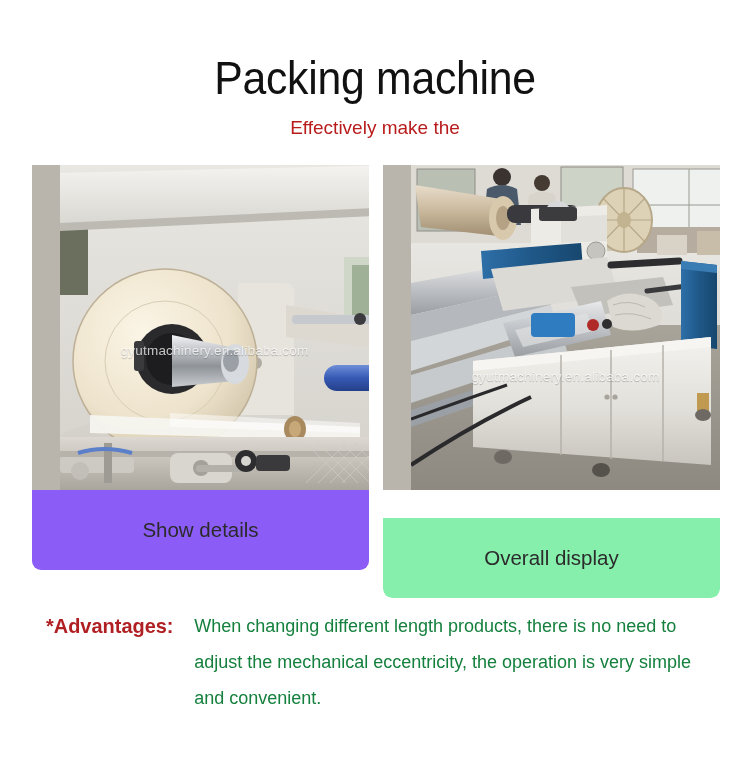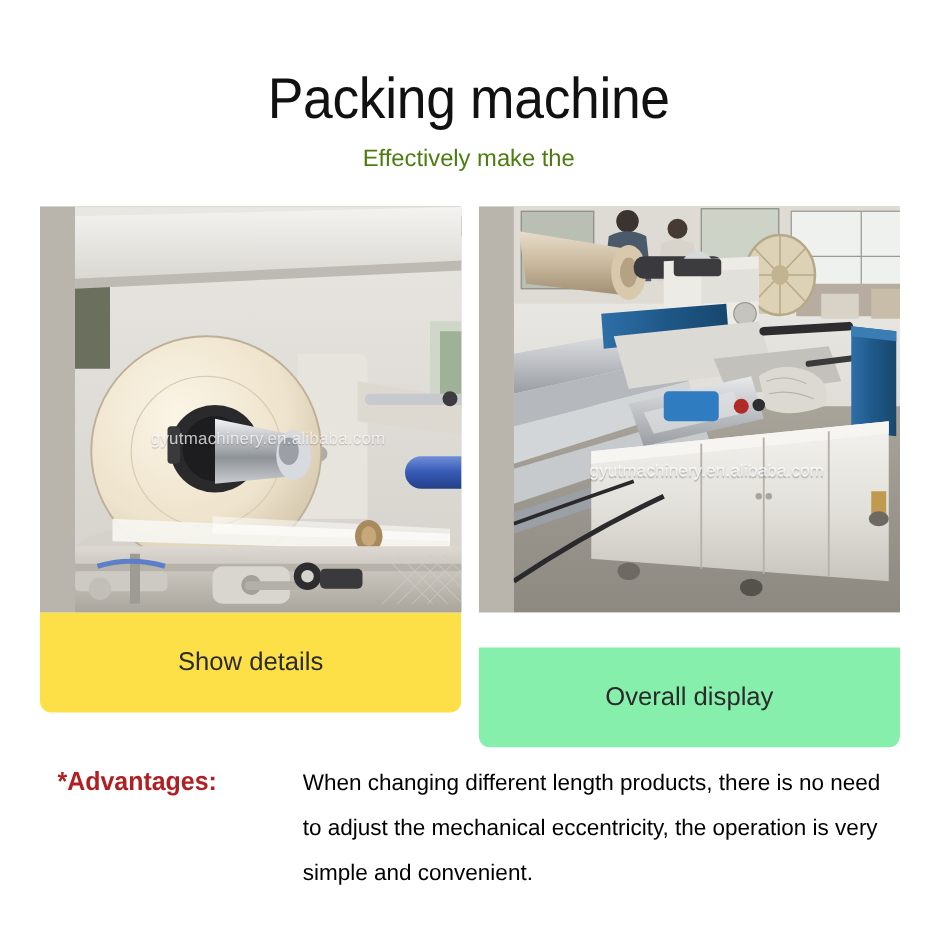--- a/index.html
+++ b/index.html
@@ -27,21 +27,21 @@
     font-weight: 400;
     color: #111111;
     letter-spacing: -0.3px;
     margin: 0;
     transform: scaleX(0.93);
   }
   .page-subtitle {
     font-size: 19px;
     line-height: 24px;
     font-weight: 400;
-    color: #4d7c0f;
+    color: #b91c1c;
     margin: 12px 0 0 0;
   }
 
   
   .cards-row {
     position: absolute;
     top: 165px;
     left: 32px;
     width: 688px;
     display: flex;
@@ -88,37 +88,36 @@
   }
 
   
   .advantages {
     position: absolute;
     top: 608px;
     left: 46px;
     width: 668px;
     display: flex;
     align-items: flex-start;
-    gap: 48px;
   }
   .adv-label {
     font-family: "Liberation Sans Narrow", "Liberation Sans", sans-serif;
     font-weight: bold;
     font-size: 21px;
     line-height: 36px;
     color: #b01f22;
     white-space: nowrap;
     transform: scaleX(0.95);
     transform-origin: left center;
     padding-right: 14px;
   }
   .adv-body {
     font-size: 18px;
     line-height: 36px;
-    color: #000000;
+    color: #15803d;
     width: 508px;
   }
 </style>
 </head>
 <body>
 
 <div class="header">
   <h1 class="page-title">Packing machine</h1>
   <p class="page-subtitle">Effectively make the</p>
 </div>
@@ -217,21 +216,21 @@
           <path d="M286 278 L246 318"></path>
             <path d="M298 278 L258 318"></path>
           <path d="M310 278 L270 318"></path>
             <path d="M322 278 L282 318"></path>
         </g>
 
         <path d="M18 288 Q44 280 72 288" stroke="#5b7fc9" stroke-width="4" fill="none"></path>
       </svg>
       <div class="watermark wm-left">gyutmachinery.en.alibaba.com</div>
     </div>
-    <div class="card-caption" style="background:#fde047;">Show details</div>
+    <div class="card-caption" style="background:#8b5cf6;">Show details</div>
   </div>
 
   <div class="card">
     <div class="card-photo">
       <svg viewBox="0 0 337 325" preserveAspectRatio="xMidYMid slice">
         <defs>
           <linearGradient id="rsky" x1="0" y1="0" x2="0" y2="1">
             <stop offset="0" stop-color="#f0efec"></stop>
               <stop offset="1" stop-color="#cfcbc2"></stop>
           </linearGradient>

